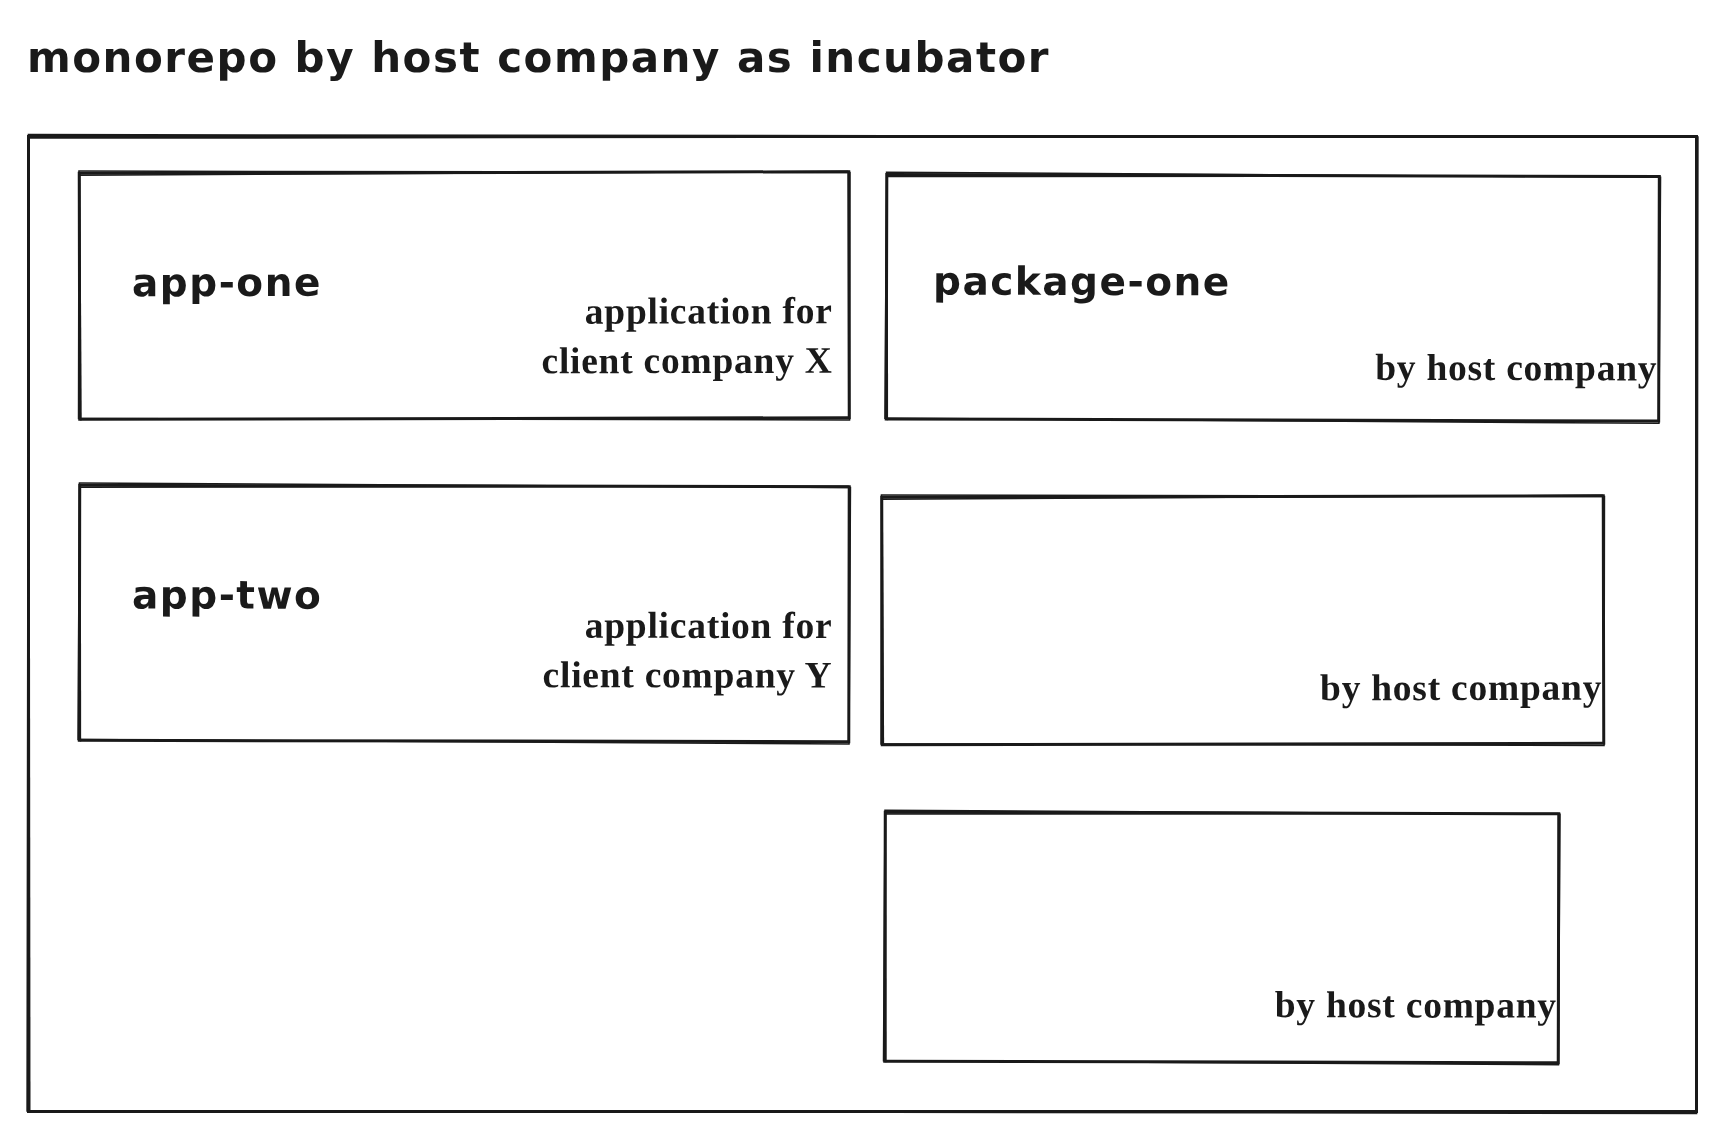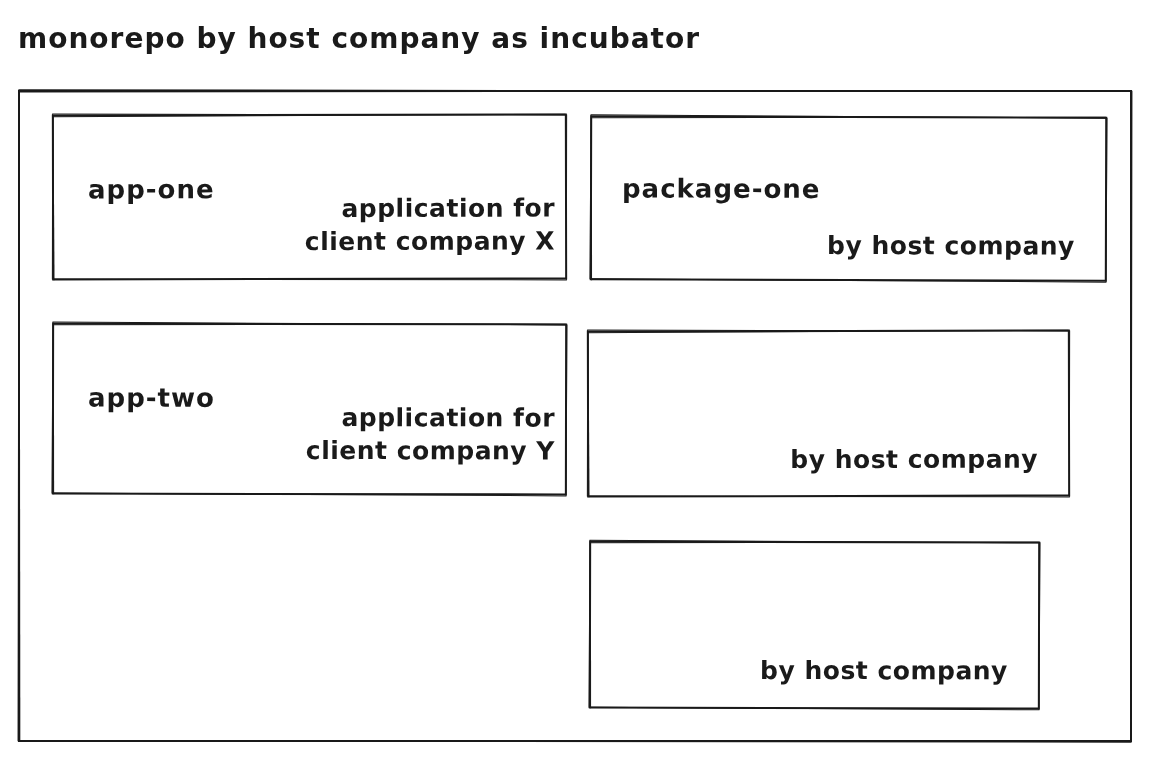--- a/index.html
+++ b/index.html
@@ -84,29 +84,30 @@
     white-space: nowrap;
   }
   .box-desc {
     position: absolute;
     font-size: 25px;
     font-weight: 600;
     letter-spacing: 0.5px;
     line-height: 1.3;
     text-align: right;
     white-space: pre-line;
+    font-family: Liberation Serif, serif;
   }
 
   
   .box.app .box-label { left: 34px; top: 58px; }
   .box.app .box-desc  { right: 10px; top: 77px; }
 
   
   .box.pkg .box-label { left: 30px; top: 56px; text-align: center; }
-  .box.pkg .box-desc  { right: 30px; top: 112px; }
+  .box.pkg .box-desc  { right: 0; top: 112px; }
 </style>
 </head>
 <body>
 
 <div id="canvas">
 
   <div id="title">monorepo by host company as incubator</div>
 
   <div id="outer" class="sketch">
 

